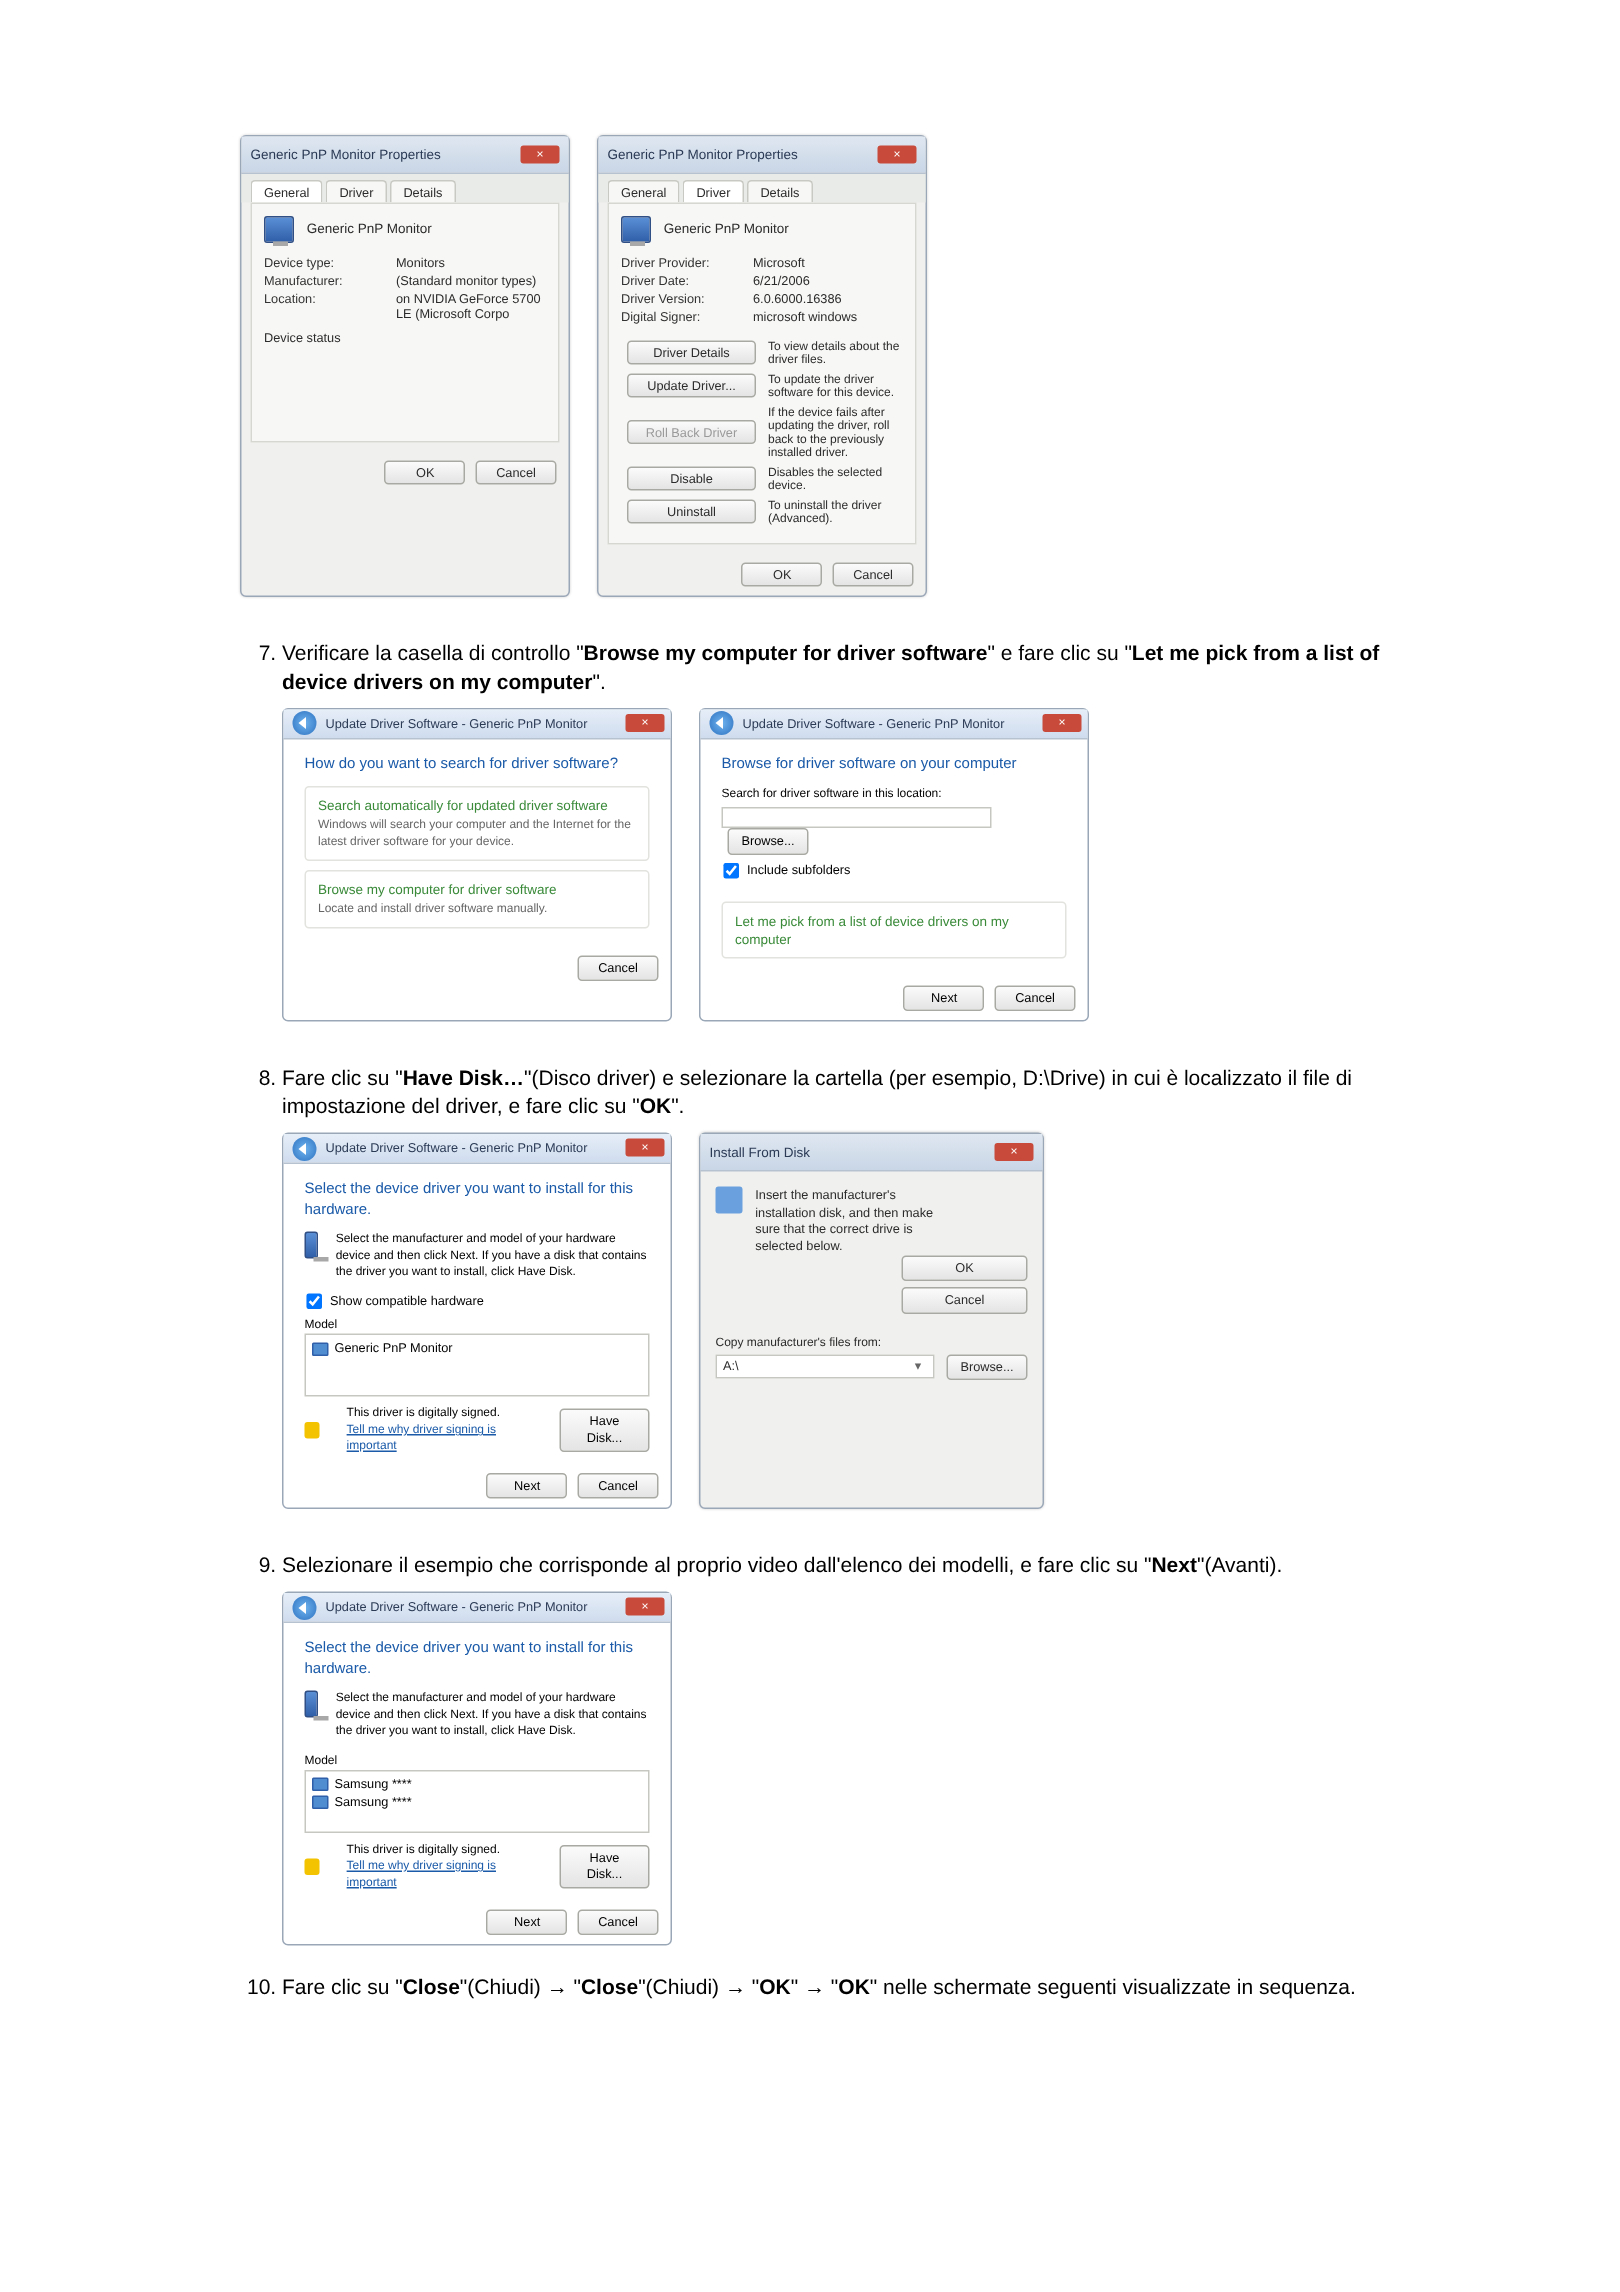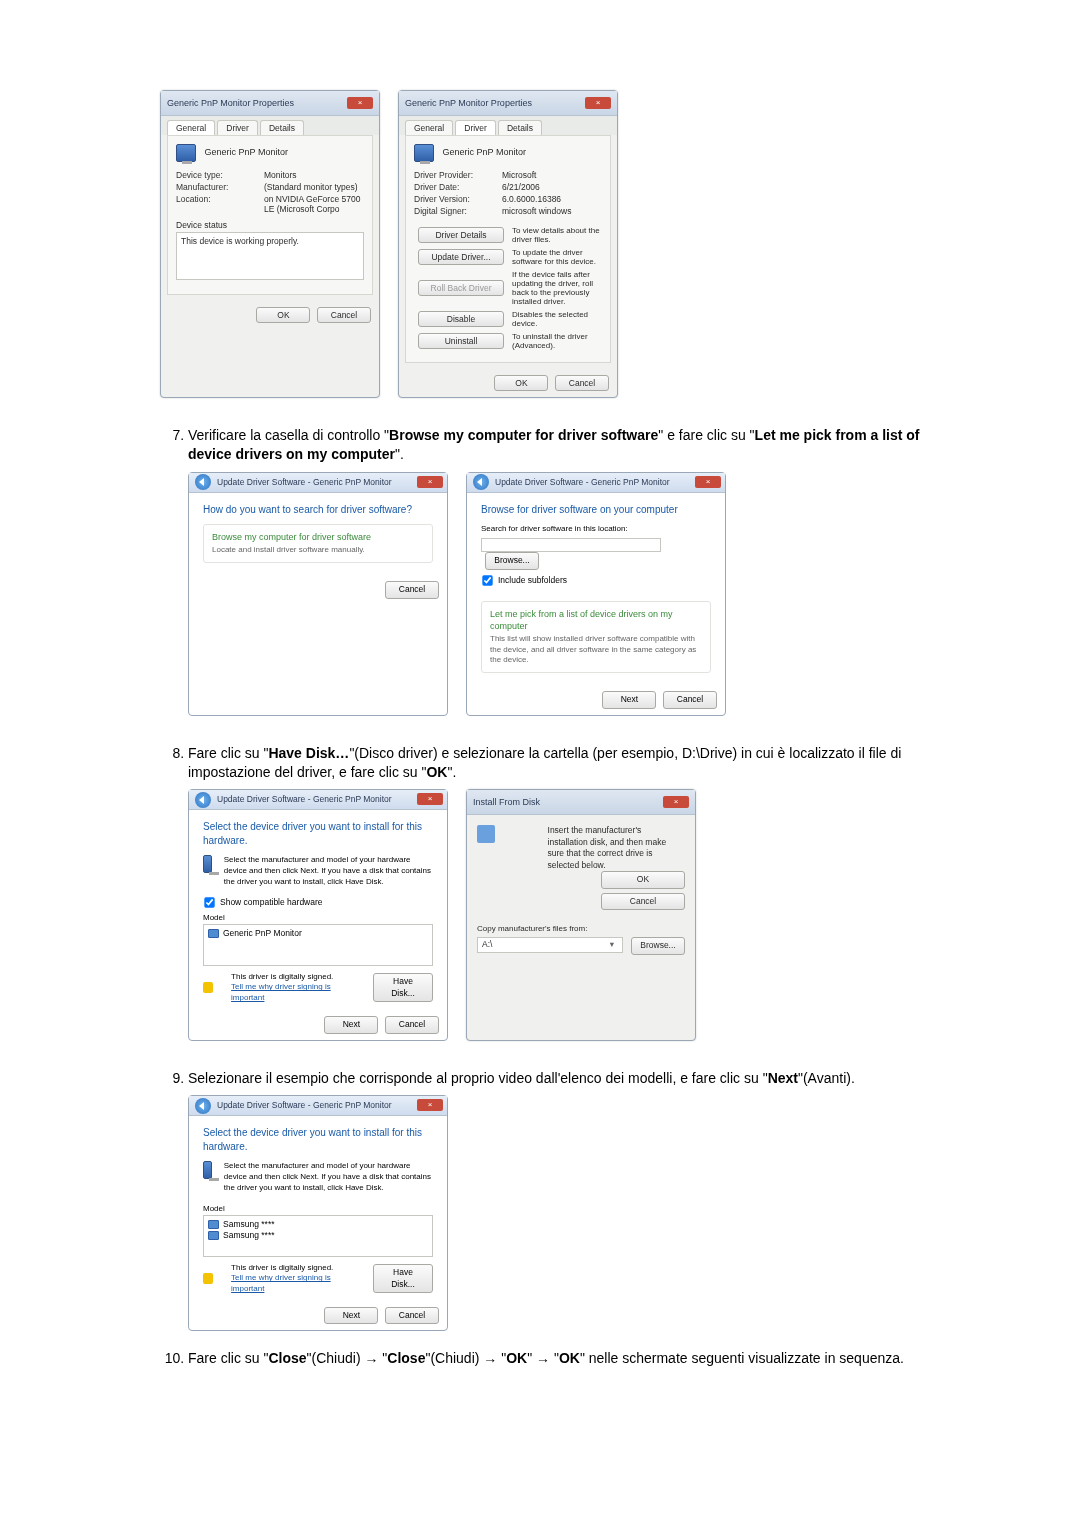--- a/index.html
+++ b/index.html
@@ -171,21 +171,21 @@
 
   ol.steps { list-style: decimal; padding-left: 28px; }
   ol.steps > li { margin-bottom: 18px; line-height: 1.35; }
   .imgwrap { margin-top:8px; }
 
   .dlg-install {
     width: 230px;
   }
   .dlg-install .body { padding:10px; }
   .floppy { width:18px;height:18px;background:#6aa0de;border-radius:2px;margin-right:6px;display:inline-block;vertical-align:top;}
-  .install-text { display:inline-block; width:130px; font-size:8.5px; vertical-align:top;margin-left:44px;}
+  .install-text { display:inline-block; width:130px; font-size:8.5px; vertical-align:top;}
   .copybox-lbl { font-size:8px; margin-top:14px; }
   .copyrow { display:flex; gap:4px; margin-top:2px; }
   .copyrow .sel { flex:1; height:16px; background:#fff;border:1px solid #c7c7c1; display:flex;align-items:center;padding:0 4px;font-size:8.5px;}
   .copyrow .sel .a { width:12px;text-align:center;color:#666; }
 </style>
 </head>
 <body>
 
 <div class="row">
 
@@ -210,21 +210,20 @@
         </div>
       <div class="kv">
           <span class="k">Manufacturer:</span>
           <span class="v">(Standard monitor types)</span>
         </div>
       <div class="kv">
           <span class="k">Location:</span>
           <span class="v">on NVIDIA GeForce 5700 LE (Microsoft Corpo</span>
         </div>
       <div class="fieldset-lbl">Device status</div>
-      <div class="textbox"><span>This device is working properly.</span></div>
     </div>
     <div class="btnrow">
       <span class="btn">OK</span>
       <span class="btn">Cancel</span>
     </div>
   </div>
 
   <div class="win" style="width:220px">
     <div class="titlebar">
       <span>Generic PnP Monitor Properties</span>
@@ -293,20 +292,24 @@
     <div class="imgwrap row">
 
       <div class="wiz" style="width:260px">
         <span class="closex redclose">×</span>
         <div class="hdr">
             <span class="backarrow"></span>
           <span class="crumb">Update Driver Software - Generic PnP Monitor</span>
           </div>
         <div class="body">
           <h3>How do you want to search for driver software?</h3>
+          <div class="opt">
+            <div class="t green">Search automatically for updated driver software</div>
+            <div class="s">Windows will search your computer and the Internet for the latest driver software for your device.</div>
+          </div>
           <div class="opt">
             <div class="t green">Browse my computer for driver software</div>
             <div class="s">Locate and install driver software manually.</div>
           </div>
         </div>
         <div class="btnrow"><span class="btn">Cancel</span></div>
       </div>
 
       <div class="wiz" style="width:260px">
         <span class="closex redclose">×</span>
@@ -317,21 +320,20 @@
         <div class="body">
           <h3>Browse for driver software on your computer</h3>
           <div style="font-size:8px">Search for driver software in this location:</div>
           <div style="margin:3px 0">
             <span class="pathbox"></span>
             <span class="btn">Browse...</span>
           </div>
           <div class="chk"><input type="checkbox" checked="" style=""><span>Include subfolders</span></div>
           <div class="opt" style="margin-top:14px">
             <div class="t green">Let me pick from a list of device drivers on my computer</div>
-            <div class="s">This list will show installed driver software compatible with the device, and all driver software in the same category as the device.</div>
           </div>
         </div>
         <div class="btnrow">
           <span class="btn">Next</span>
           <span class="btn">Cancel</span>
         </div>
       </div>
     </div>
   </li>
 

